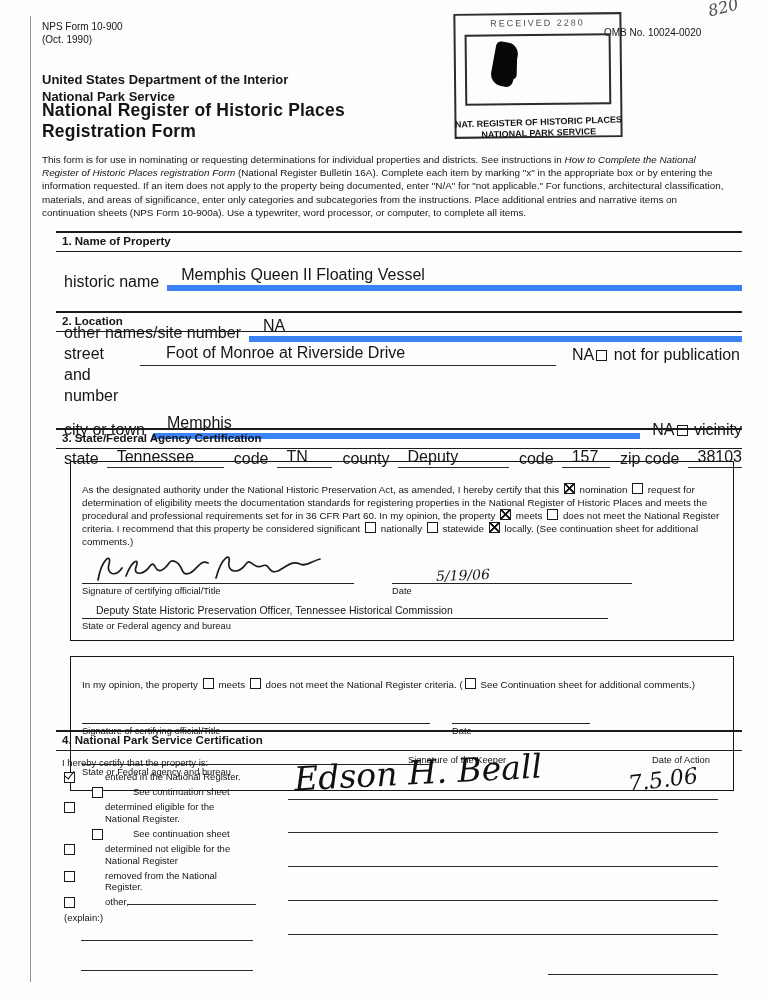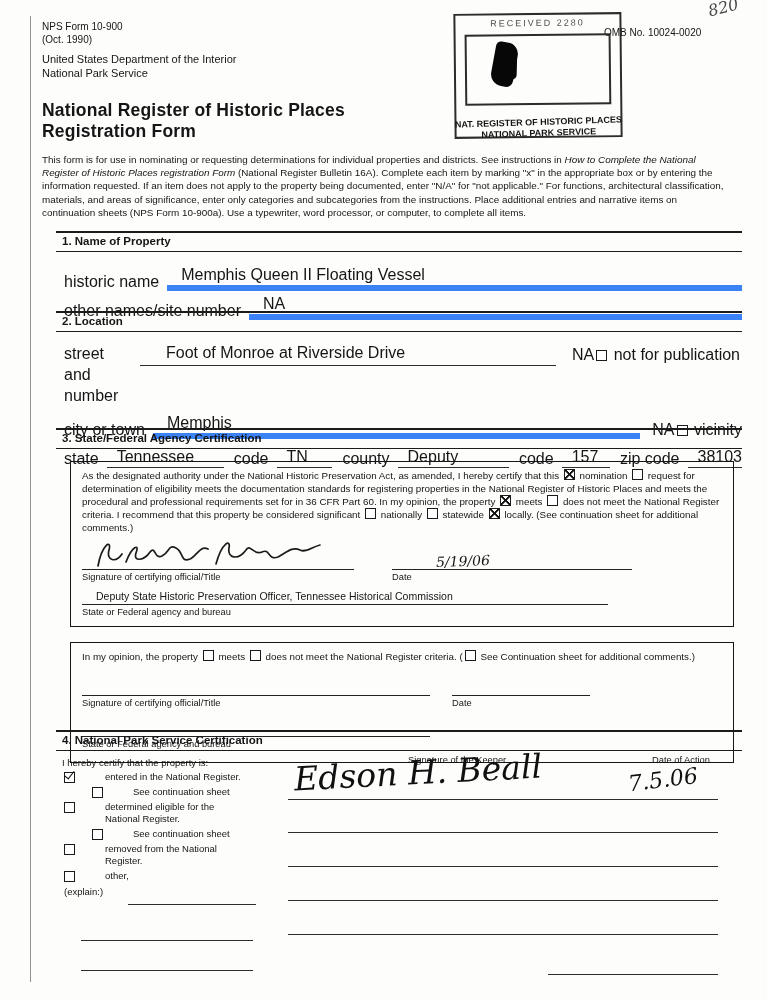--- a/index.html
+++ b/index.html
@@ -23,21 +23,21 @@
     font-size:9px; letter-spacing:2px; color:#4e4e4e; }
   .stamp-inner { position:absolute; left:9px; right:9px; top:19px; bottom:31px; border:2px solid #2c2c2c; }
   .stamp-blob { position:absolute; left:26px; top:6px; width:23px; height:44px; background:#070707;
     border-radius:5px 11px 7px 12px; transform:rotate(11deg); }
   .stamp-blob:after { content:""; position:absolute; left:14px; top:6px; width:10px; height:30px;
     background:#070707; border-radius:6px; transform:rotate(-9deg); }
   .stamp-text { position:absolute; left:-8px; right:-8px; bottom:-3px; text-align:center;
     font-size:9px; font-weight:bold; line-height:1.2; color:#141414; transform:rotate(-1.2deg);
     background:transparent; }
 
-  .dept { position:absolute; left:42px; top:52px; font-size:11px; font-weight:normal; line-height:1.3; }
+  .dept { position:absolute; left:42px; top:72px; font-size:13px; font-weight:bold; line-height:1.3; }
   .title { position:absolute; left:42px; top:100px; font-size:17.5px; font-weight:bold; line-height:1.18; letter-spacing:.2px; }
   .instructions { position:absolute; left:42px; top:153px; width:684px; font-size:9.9px; line-height:1.33; }
 
   
   .sec { position:absolute; left:56px; width:686px; }
   .sec-head { border-top:2px solid #1b1b1b; border-bottom:1.5px solid #1b1b1b;
     font-weight:bold; font-size:11.5px; padding:2px 0 4px 6px; }
   .row { display:flex; align-items:flex-end; font-size:16px; }
   .lbl { white-space:nowrap; padding-right:8px; }
   .fill { flex:1; border-bottom:6px solid #3b82f6; padding:0 0 1px 14px; }
@@ -46,21 +46,21 @@
   
   .cb { display:inline-block; width:9px; height:9px; border:1px solid #1a1a1a;
     vertical-align:-1px; margin:0 2px; position:relative; background:#fff; flex:none; }
   .cb.checked { background:
     linear-gradient(45deg, transparent 42%, #111 46%, #111 56%, transparent 60%),
     linear-gradient(-45deg, transparent 42%, #111 46%, #111 56%, transparent 60%); }
   .handcheck { position:absolute; left:2px; top:-4px; width:4px; height:9px;
     border-right:1.7px solid #111; border-bottom:1.7px solid #111; transform:rotate(38deg); }
 
   
-  .certbox { border:1.5px solid #161616; margin:12px 8px 0 14px; padding:7px 11px 9px; }
+  .certbox { border:1.5px solid #161616; margin:12px 8px 0 14px; padding:21px 11px 9px; }
   .para { font-size:9.8px; line-height:1.33; }
   .sigrow { display:flex; margin-top:4px; height:32px; align-items:flex-end; }
   .sig1 { width:272px; border-bottom:1px solid #222; position:relative; height:32px; }
   .sig1 svg { position:absolute; left:8px; bottom:-5px; }
   .siggap { width:38px; }
   .sig2 { width:196px; border-bottom:1px solid #222; height:32px; display:flex; align-items:flex-end;
     font-family:"DejaVu Serif", serif; font-style:italic; font-size:14px; padding-left:44px; }
   .sig2 span { transform:rotate(-2deg); }
   .lblrow { display:flex; font-size:9.3px; margin-top:2px; }
   .lblrow .l1 { width:310px; }
@@ -125,21 +125,21 @@
   </div>
 
   <div class="instructions"><span>This form is for use in nominating or requesting determinations for individual properties and districts.  See instructions in </span><span style="font-style: italic;">How to Complete the National Register of Historic Places registration Form</span><span> (National Register Bulletin 16A).  Complete each item by marking "x" in the appropriate box or by entering the information requested.  If an item does not apply to the property being documented, enter "N/A" for "not applicable."  For functions, architectural classification, materials, and areas of significance, enter only categories and subcategories from the instructions.  Place additional entries and narrative items on continuation sheets (NPS Form 10-900a).  Use a typewriter, word processor, or computer, to complete all items.</span></div>
 
   <div class="sec" style="top:231px">
     <div class="sec-head">1.  Name of Property</div>
     <div class="row" style="margin-top:14px">
       <span class="lbl" style="margin-left:8px">historic name</span>
       <span class="fill">Memphis Queen II Floating Vessel</span>
     </div>
-    <div class="row" style="margin-top:4px">
+    <div class="row" style="margin-top:26px">
       <span class="lbl" style="margin-left:8px">other names/site number</span>
       <span class="fill">NA</span>
     </div>
   </div>
 
   <div class="sec" style="top:311px">
     <div class="sec-head">2.  Location</div>
     <div class="row" style="margin-top:12px; align-items:flex-start;">
       <span class="lbl" style="width:68px; margin-left:8px; white-space:normal; line-height:1.3;">street and number</span>
       <span class="u" style="flex:0 0 390px; padding-left:26px; align-self:flex-start; padding-bottom:3px;">Foot of Monroe at Riverside Drive</span>
@@ -230,20 +230,24 @@
         <div class="item">
           <span class="cb"></span>
           <span class="itxt" style="width:140px">determined eligible for the National Register.</span>
         </div>
         <div class="item sub">
           <span class="cb"></span>
           <span class="itxt">See continuation sheet</span>
         </div>
         <div class="item">
           <span class="cb"></span>
+          <span class="itxt" style="width:140px">determined not eligible for the National  Register</span>
+        </div>
+        <div class="item">
+          <span class="cb"></span>
           <span class="itxt" style="width:125px">removed from the National Register.</span>
         </div>
         <div class="item">
           <span class="cb"></span>
           <span class="itxt">other,</span>
         </div>
         <div class="explain">(explain:)</div>
       </div>
 
       <div class="keeper-label">Signature of the Keeper</div>

